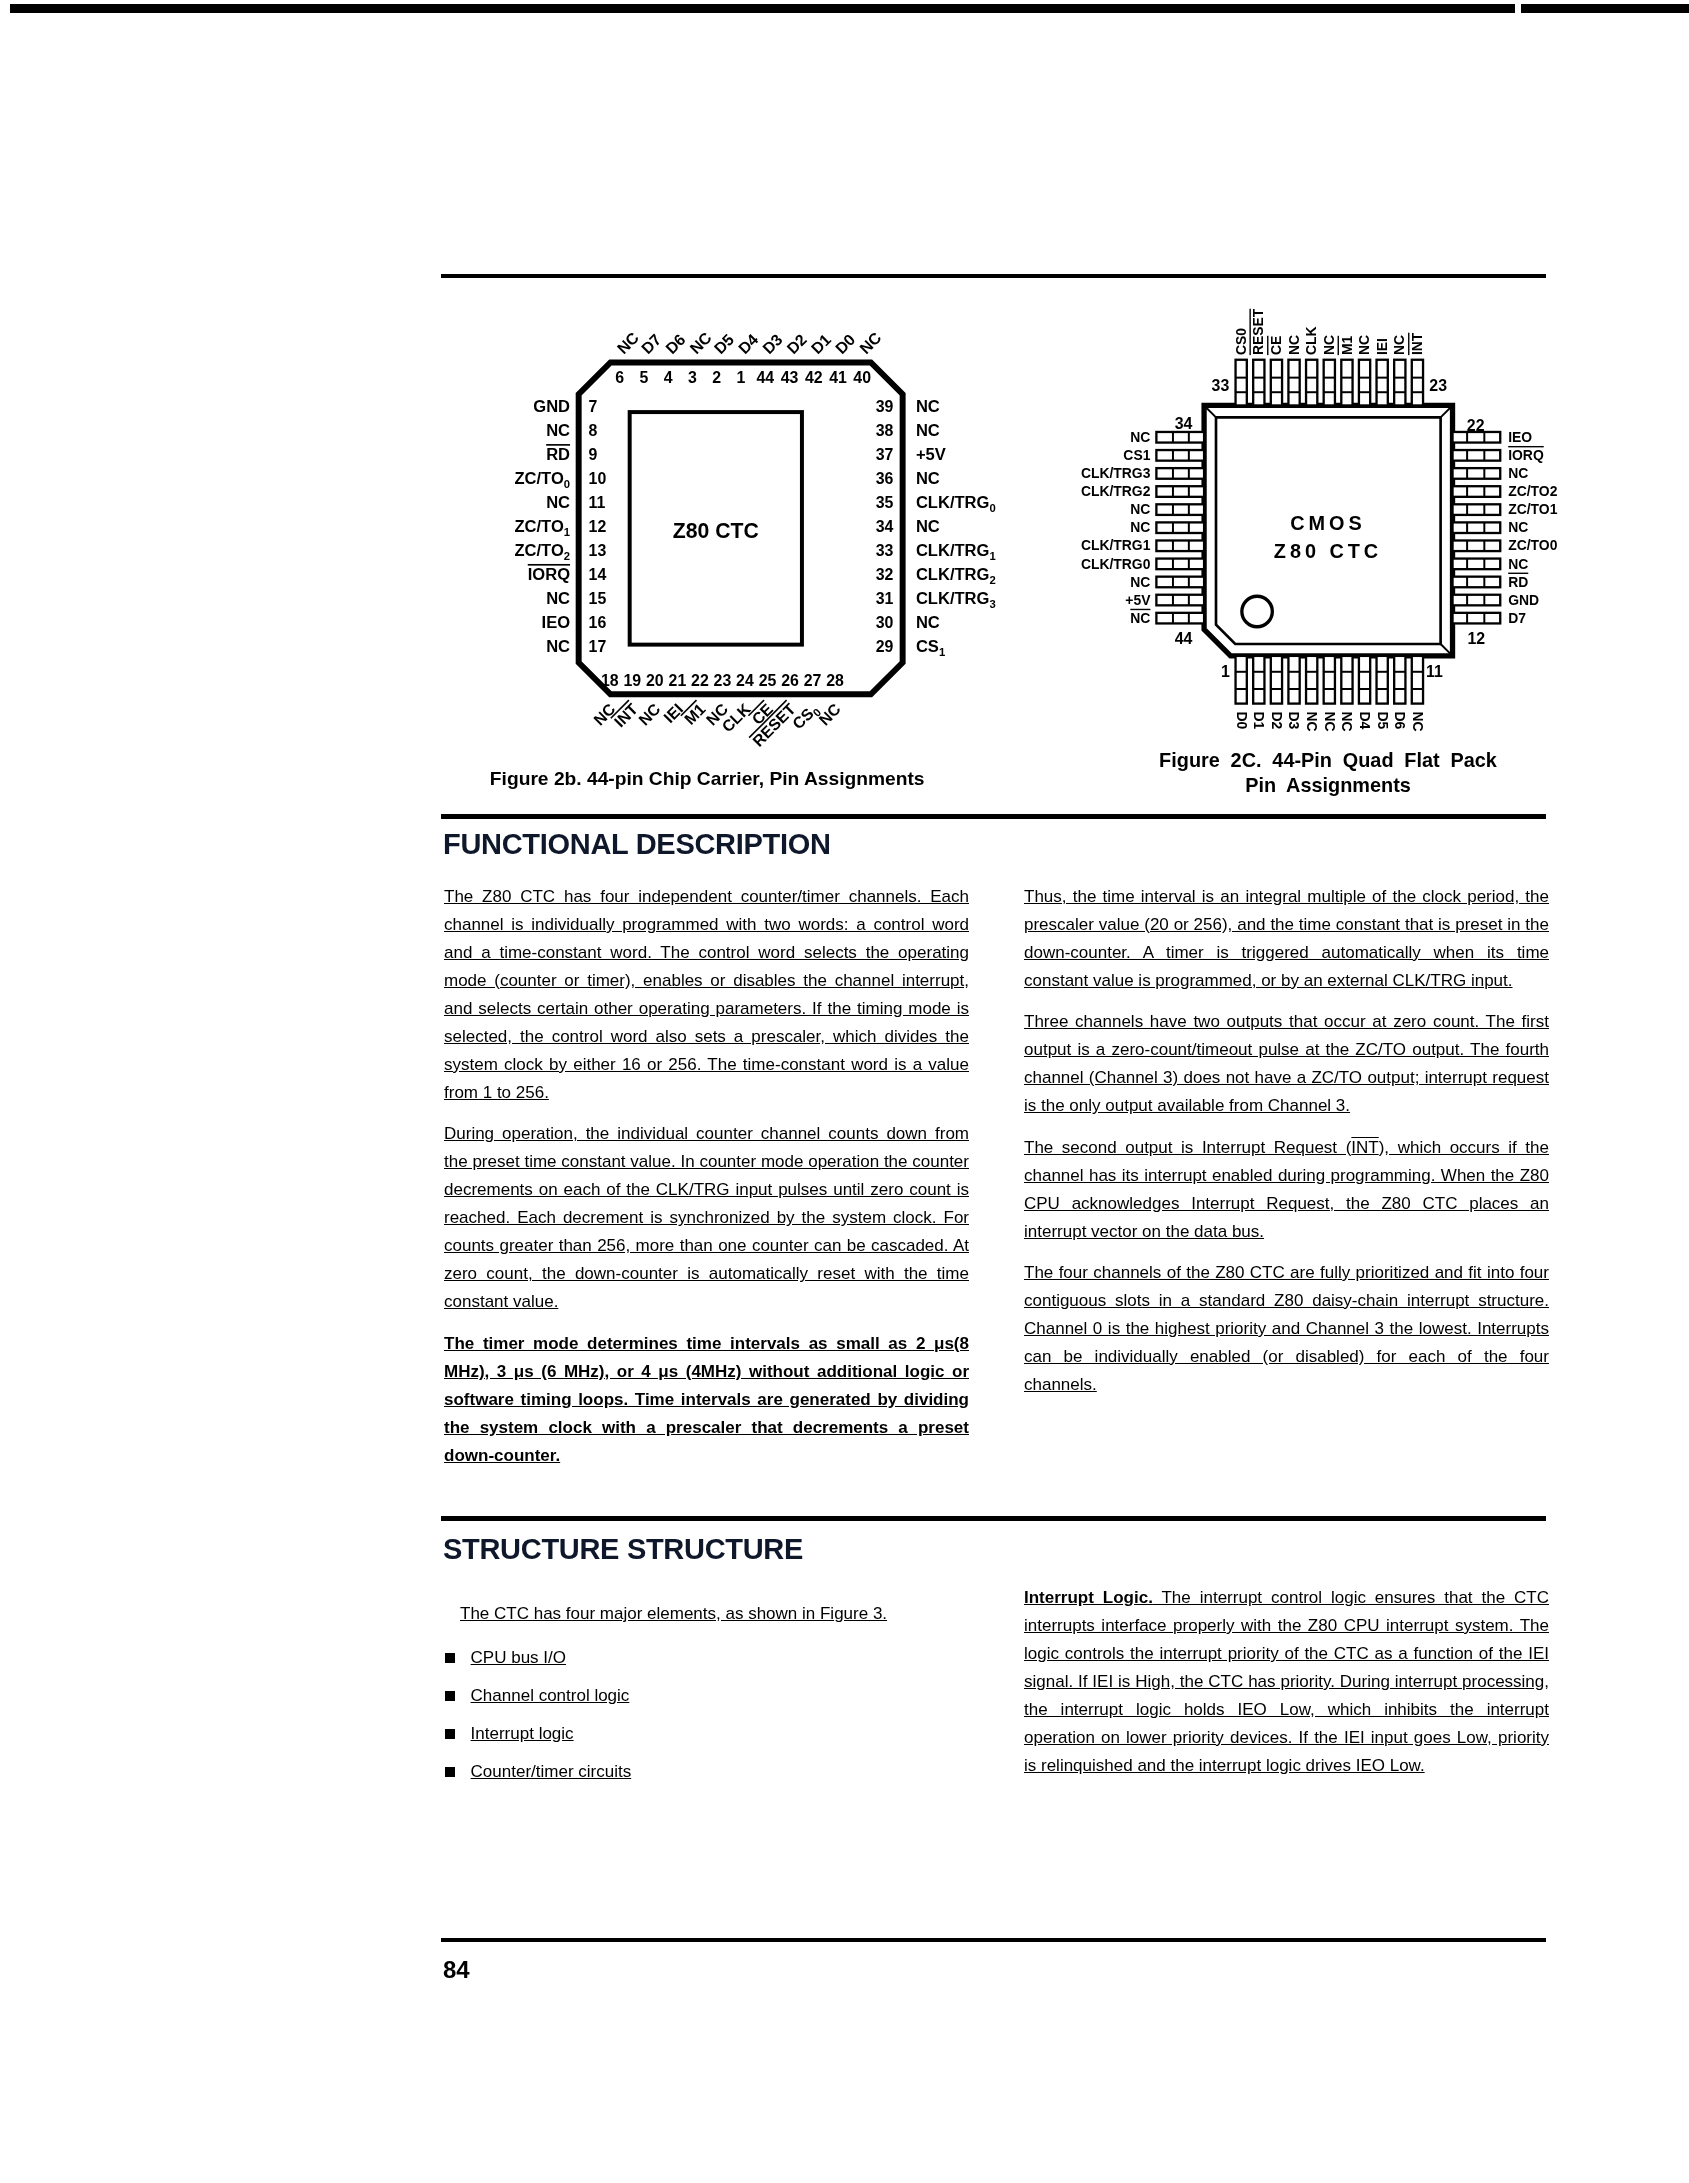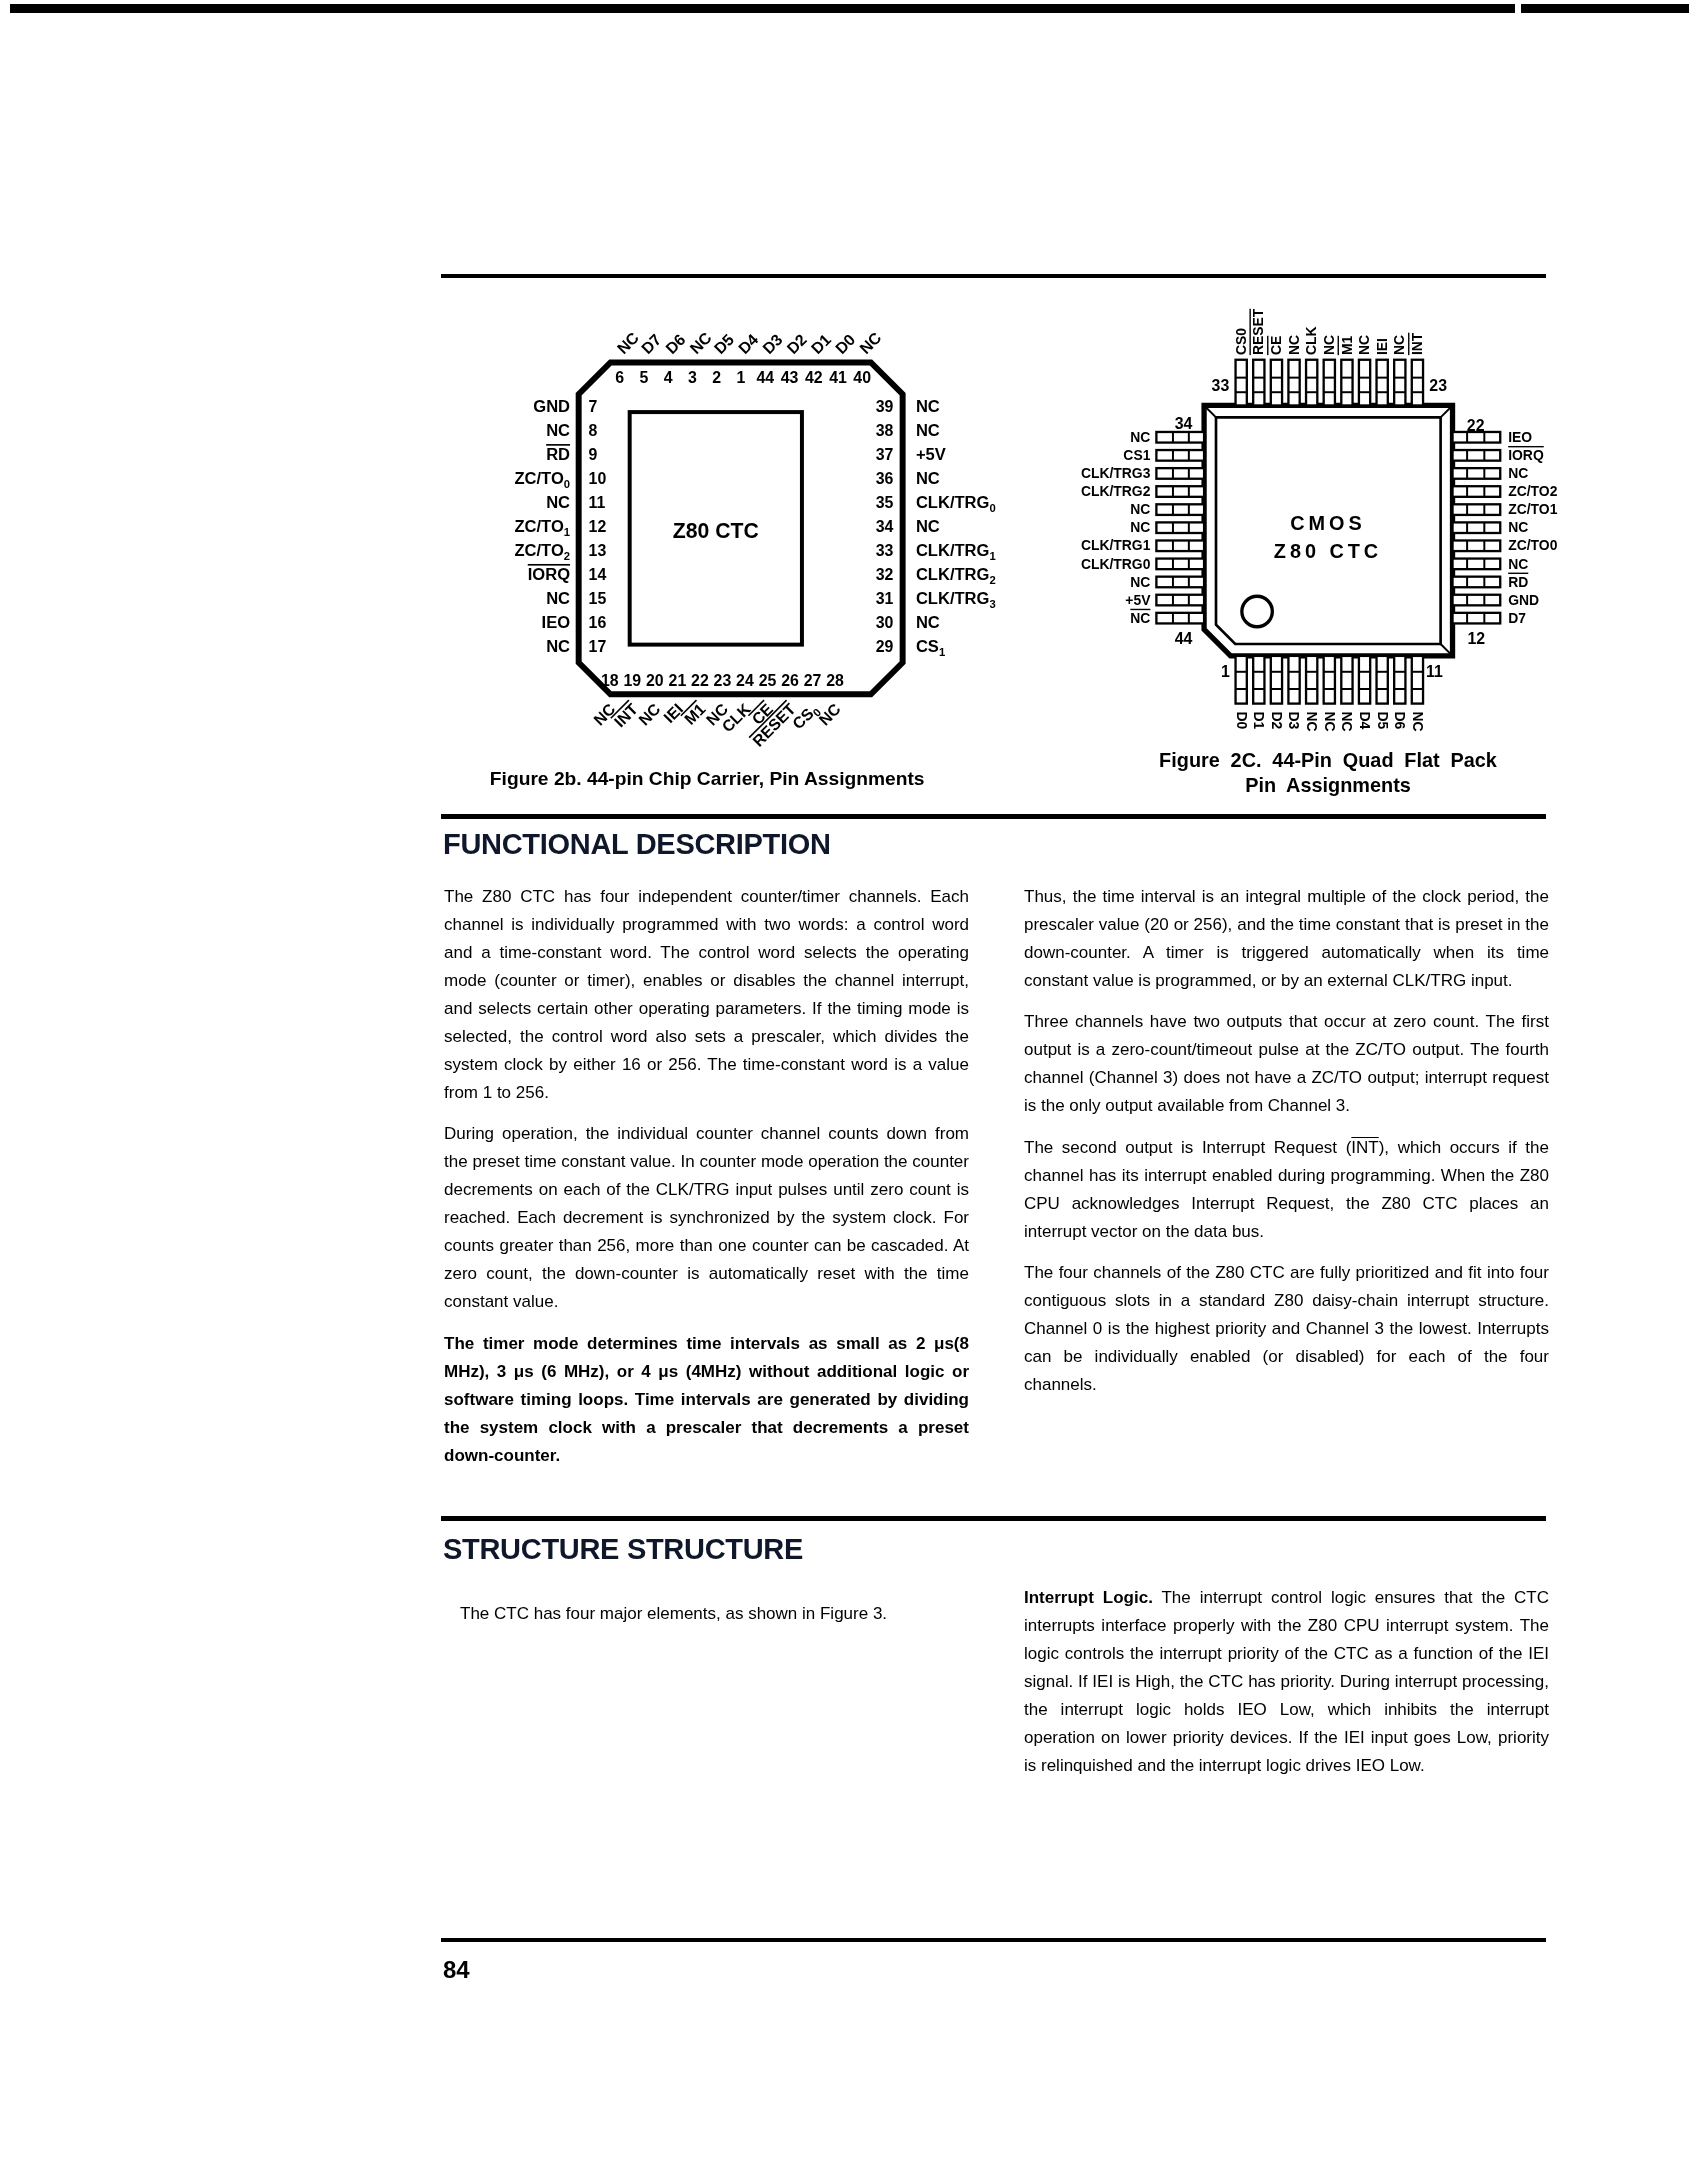--- a/index.html
+++ b/index.html
@@ -9,21 +9,21 @@
   }
   .abs{position:absolute;}
   .bar{background:#000;}
   .rule{position:absolute;left:441px;width:1105px;height:4.6px;background:#000;}
   .h1{
     position:absolute;font-size:29px;font-weight:bold;letter-spacing:-0.3px;
     white-space:nowrap;color:#0f172a;
   }
   .col{
     position:absolute;width:525px;font-size:17px;line-height:28px;
-    text-align:justify;color:#000;
+    text-align:justify;color:#000;text-decoration:underline;
   }
   .col p{margin:0 0 13.3px 0;}
   .col .b{font-weight:bold;}
   .ov{text-decoration:overline;}
   .bullets{margin:7.3px 0 5.3px 0;}
   .bullet-row{display:flex;align-items:flex-start;margin:0 0 10px 0;line-height:28px;}
   .bullet-sq{flex:0 0 auto;width:9.3px;height:9.3px;background:#000;margin:9.3px 16px 0 1.3px;}
   #page-num{position:absolute;left:443px;top:1956px;font-size:24px;font-weight:bold;}
   svg text{font-family:"Liberation Sans",sans-serif;font-weight:bold;fill:#000;}
   .fig-svg{position:absolute;left:0;top:0;}
@@ -346,20 +346,38 @@
       <p><span>Thus, the time interval is an integral multiple of the clock period, the prescaler value (20 or 256), and the time constant that is preset in the down-counter. A timer is triggered automatically when its time constant value is programmed, or by an external CLK/TRG input.</span></p>
       <p><span>Three channels have two outputs that occur at zero count. The first output is a zero-count/timeout pulse at the ZC/TO output. The fourth channel (Channel 3) does not have a ZC/TO output; interrupt request is the only output available from Channel 3.</span></p>
       <p><span>The second output is Interrupt Request (</span><span class="ov">INT</span><span>), which occurs if the channel has its interrupt enabled during programming. When the Z80 CPU acknowledges Interrupt Request, the Z80 CTC places an interrupt vector on the data bus.</span></p>
       <p><span>The four channels of the Z80 CTC are fully prioritized and fit into four contiguous slots in a standard Z80 daisy-chain interrupt structure. Channel 0 is the highest priority and Channel 3 the lowest. Interrupts can be individually enabled (or disabled) for each of the four channels.</span></p>
     </div>
 
   <div class="h1" style="left:443px;top:1533px;">STRUCTURE STRUCTURE</div>
 
   <div class="col" style="left:444px;top:1584px;">
     <p style="margin:16px;">The CTC has four major elements, as shown in Figure 3.</p>
+    <div class="bullets" id="bullet-list">
+        <div class="bullet-row">
+          <span class="bullet-sq"></span>
+          <span>CPU bus I/O</span>
+        </div>
+        <div class="bullet-row">
+          <span class="bullet-sq"></span>
+          <span>Channel control logic</span>
+        </div>
+        <div class="bullet-row">
+          <span class="bullet-sq"></span>
+          <span>Interrupt logic</span>
+        </div>
+        <div class="bullet-row">
+          <span class="bullet-sq"></span>
+          <span>Counter/timer circuits</span>
+        </div>
+      </div>
   </div>
 
   <div class="col" style="left:1024px;top:1584px;">
       <p><span class="b">Interrupt Logic.</span><span> The interrupt control logic ensures that the CTC interrupts interface properly with the Z80 CPU interrupt system. The logic controls the interrupt priority of the CTC as a function of the IEI signal. If IEI is High, the CTC has priority. During interrupt processing, the interrupt logic holds IEO Low, which inhibits the interrupt operation on lower priority devices. If the IEI input goes Low, priority is relinquished and the interrupt logic drives IEO Low.</span></p>
     </div>
 
   <div id="page-num">84</div>
 
 </div>
 

